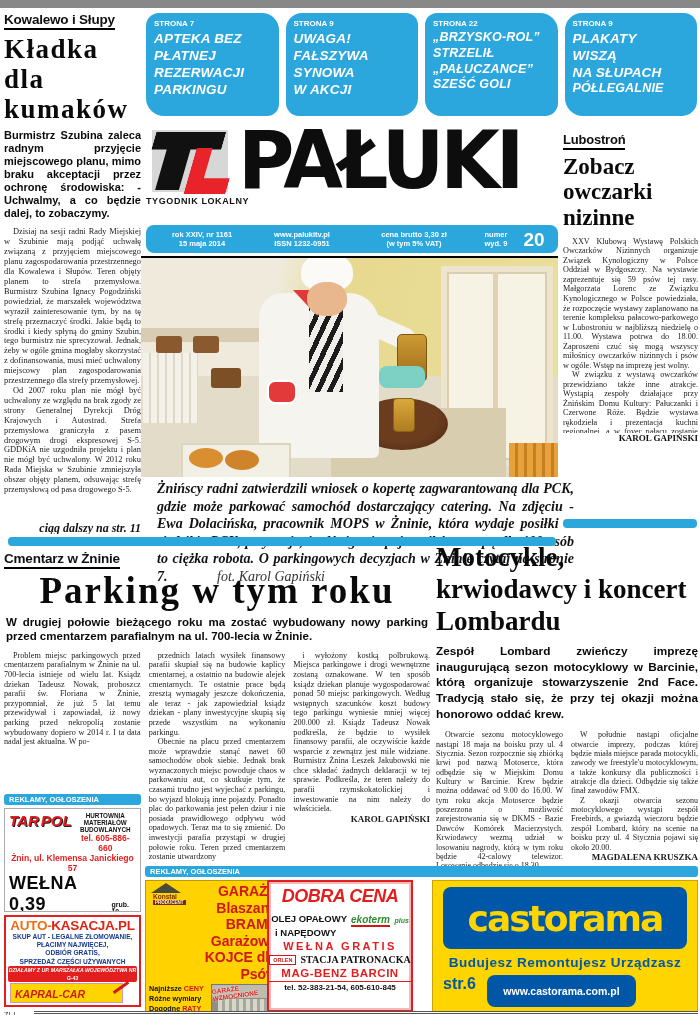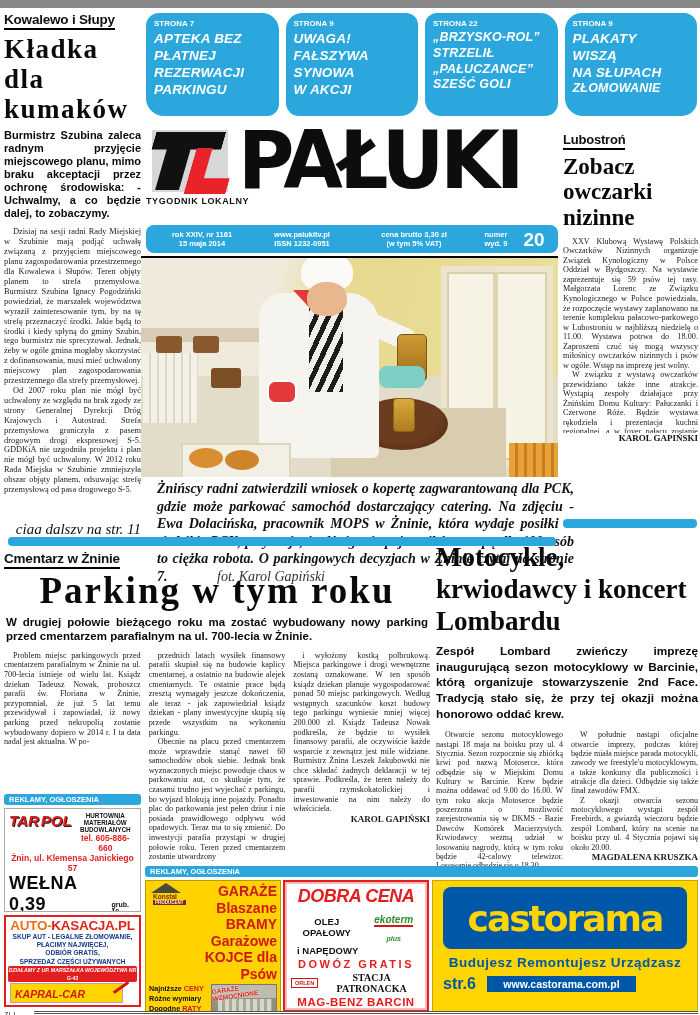--- a/index.html
+++ b/index.html
@@ -34,21 +34,21 @@
 <div id="page">
 
   <div class="abs" style="left:4px;top:2px;width:137px;height:524px;overflow:hidden">
     <span class="kicker" style="font-size:13.5px">Kowalewo i Słupy</span>
     <div class="hl" style="font-size:27px;line-height:1.12;letter-spacing:1.5px;margin:4px 0 4px;word-spacing:6px">Kładka dla kumaków</div>
     <div class="lead" style="font-size:11px;line-height:1.18">Burmistrz Szubina zaleca radnym przyjęcie miejscowego planu, mimo braku akceptacji przez ochronę środowiska: - Uchwalmy, a co będzie dalej, to zobaczymy.</div>
     <div class="bodytxt clip" style="font-size:8.4px;line-height:1.18;margin-top:8px;height:292px">
       <p>Dzisiaj na sesji radni Rady Miejskiej w Szubinie mają podjąć uchwałę związaną z przyjęciem miejscowego planu zagospodarowania przestrzennego dla Kowalewa i Słupów. Teren objęty planem to strefa przemysłowa. Burmistrz Szubina Ignacy Pogodziński powiedział, że marszałek województwa wyraził zainteresowanie tym, by na tę strefę przeznaczyć środki. Jakie będą to środki i kiedy spłyną do gminy Szubin, tego burmistrz nie sprecyzował. Jednak, żeby w ogóle gmina mogłaby skorzystać z dofinansowania, musi mieć uchwalony miejscowy plan zagospodarowania przestrzennego dla strefy przemysłowej.</p>
       <p>Od 2007 roku plan nie mógł być uchwalony ze względu na brak zgody ze strony Generalnej Dyrekcji Dróg Krajowych i Autostrad. Strefa przemysłowa graniczyła z pasem drogowym drogi ekspresowej S-5. GDDKiA nie uzgodniła projektu i plan nie mógł być uchwalony. W 2012 roku Rada Miejska w Szubinie zmniejszyła obszar objęty planem, odsuwając strefę przemysłową od pasa drogowego S-5.</p>
     </div>
-    <div class="serif" style="font-weight:normal;font-style:italic;font-size:15px;text-align:right;margin-top:2px">ciąg dalszy na str. 11</div>
+    <div class="serif" style="font-weight:bold;font-style:italic;font-size:12px;text-align:right;margin-top:2px">ciąg dalszy na str. 11</div>
   </div>
 
   <div class="abs" style="left:146px;top:5px;width:551px;height:103px;display:flex;gap:7px">
     <div class="promo" style="flex:1">
       <div class="pg">STRONA 7</div>
       <div class="ln">APTEKA BEZ</div>
       <div class="ln">PŁATNEJ</div>
       <div class="ln">REZERWACJI</div>
       <div class="ln">PARKINGU</div>
     </div>
@@ -64,21 +64,21 @@
       <div class="ln" style="font-size:12.5px">„BRZYSKO-ROL”</div>
       <div class="ln" style="font-size:12.5px">STRZELIŁ</div>
       <div class="ln" style="font-size:12.5px">„PAŁUCZANCE”</div>
       <div class="ln" style="font-size:12.5px">SZEŚĆ GOLI</div>
     </div>
     <div class="promo" style="flex:1;border-radius:17px 13px 15px 18px">
       <div class="pg">STRONA 9</div>
       <div class="ln">PLAKATY</div>
       <div class="ln">WISZĄ</div>
       <div class="ln">NA SŁUPACH</div>
-      <div class="ln" style="font-size:12.5px">ZŁOMOWANIE</div>
+      <div class="ln" style="font-size:12.5px">PÓŁLEGALNIE</div>
     </div>
   </div>
 
   <div class="abs" style="left:146px;top:120px;width:412px;height:95px">
     <div class="abs" style="left:0;top:2px;width:88px;height:78px">
       <div class="abs" style="left:6px;top:0;width:76px;height:62px;background:#d7d7d7"></div>
       <div class="abs" style="left:2px;top:2px;width:70px;height:58px;background:#111;transform:skewX(-16deg);clip-path:polygon(0 0,100% 0,100% 30%,56% 30%,56% 100%,22% 100%,22% 30%,0 30%)"></div>
       <div class="abs" style="left:44px;top:18px;width:42px;height:46px;background:#E8232A;transform:skewX(-16deg);clip-path:polygon(0 0,38% 0,38% 66%,100% 66%,100% 100%,0 100%)"></div>
       <div class="sans" style="position:absolute;left:0;top:66px;font-weight:bold;font-size:9px;letter-spacing:.6px;white-space:nowrap">TYGODNIK LOKALNY</div>
     </div>
@@ -264,47 +264,47 @@
       </div>
       <div>
         <div>509-058-388</div>
         <div>52-384-30-41</div>
         <div>67-345-05-16</div>
       </div>
     </div>
     <div style="background:#D2451E;color:#fff;font-weight:900;font-size:8.6px;text-align:center;line-height:12px;margin-top:1px;border-radius:2px">www.konstal-garaze.pl</div>
   </div>
 
-  <div class="abs sans" style="left:283px;top:872px;width:146px;height:132px;background:#fff;border:2px solid #E21E1E;box-shadow:inset 0 0 0 2px #f6b8b8;padding:4px 6px;text-align:center;overflow:hidden">
+  <div class="abs sans" style="left:267px;top:872px;width:146px;height:132px;background:#fff;border:2px solid #E21E1E;box-shadow:inset 0 0 0 2px #f6b8b8;padding:4px 0;text-align:center;overflow:hidden">
     <div style="font-weight:900;font-style:italic;font-size:18px;color:#E21E1E;letter-spacing:-.5px">DOBRA CENA</div>
     <div style="display:flex;align-items:center;justify-content:center;gap:4px;margin-top:2px">
       <span style="font-weight:900;font-size:9.5px;color:#111">OLEJ OPAŁOWY</span>
       <span>
         <span style="color:#2f8d2f;font-weight:900;font-style:italic;font-size:10px;border-bottom:2px solid #D01818">ekoterm</span>
         <span style="color:#2f8d2f;font-weight:bold;font-style:italic;font-size:7px">plus</span>
       </span>
     </div>
     <div style="font-weight:900;font-size:9.5px;color:#111;text-align:left;padding-left:6px">i NAPĘDOWY</div>
-    <div style="font-weight:900;font-size:11px;color:#E21E1E;letter-spacing:2.5px;margin-top:2px">DOWÓZ GRATIS</div>
+    <div style="font-weight:900;font-size:11px;color:#E21E1E;letter-spacing:2.5px;margin-top:2px">WEŁNA GRATIS</div>
     <div style="display:flex;align-items:center;justify-content:center;gap:4px;margin-top:2px">
       <span style="border:1px solid #D01818;color:#D01818;font-weight:900;font-size:5.5px;padding:1px 3px;background:#fff">ORLEN</span>
       <span style="font-weight:900;font-size:10px;font-family:'Liberation Serif',serif;color:#111">STACJA PATRONACKA</span>
     </div>
     <div style="font-weight:900;font-size:11.5px;color:#E21E1E;margin-top:2px;letter-spacing:.5px">MAG-BENZ BARCIN</div>
     <div style="font-weight:900;font-size:8px;color:#111;border-top:1px solid #E21E1E;margin-top:2px;padding-top:1px">tel. 52-383-21-54, 605-610-845</div>
   </div>
 
   <div class="abs" style="left:432px;top:872px;width:266px;height:132px;background:var(--cast-yel);border:1px solid #caa400;padding:6px 10px;overflow:hidden">
     <div style="background:var(--cast-blue);border-radius:8px;height:62px;display:flex;align-items:center;justify-content:center">
       <span style="font-family:'DejaVu Sans',sans-serif;font-weight:bold;font-size:36px;letter-spacing:-2px;color:var(--cast-yel)">castorama</span>
     </div>
     <div class="sans" style="font-weight:bold;font-size:13.5px;color:var(--cast-blue);text-align:center;margin-top:6px;letter-spacing:.5px">Budujesz Remontujesz Urządzasz</div>
-    <div style="display:flex;align-items:center;margin-top:5px">
+    <div style="display:flex;margin-top:5px">
       <span class="sans" style="font-weight:bold;font-size:16px;color:var(--cast-blue)">str.6</span>
-      <span class="sans" style="flex:0 0 auto;margin:0 auto;background:var(--cast-blue);color:#fff;font-weight:bold;font-size:10.5px;padding:2px 16px;border-radius:0">www.castorama.com.pl</span>
+      <span class="sans" style="flex:0 0 auto;margin:0 auto;background:var(--cast-blue);color:#fff;font-weight:bold;font-size:10.5px;padding:10px 16px;border-radius:8px">www.castorama.com.pl</span>
       <span style="width:40px"></span>
     </div>
   </div>
 
   <div class="abs sans" style="left:4px;top:1002px;font-size:7.5px;color:#333">ZI-I</div>
   <div class="abs" style="left:34px;top:1003px;width:664px;height:3px;border-top:1px solid #555;border-bottom:1px solid #555"></div>
   <div class="abs sans" style="right:4px;top:1007px;font-weight:bold;font-size:8.5px;color:#222;border-top:1px dashed #777;padding-top:1px">ISSN 1232-0951 INDEX 322547</div>
 
 </div>
 

